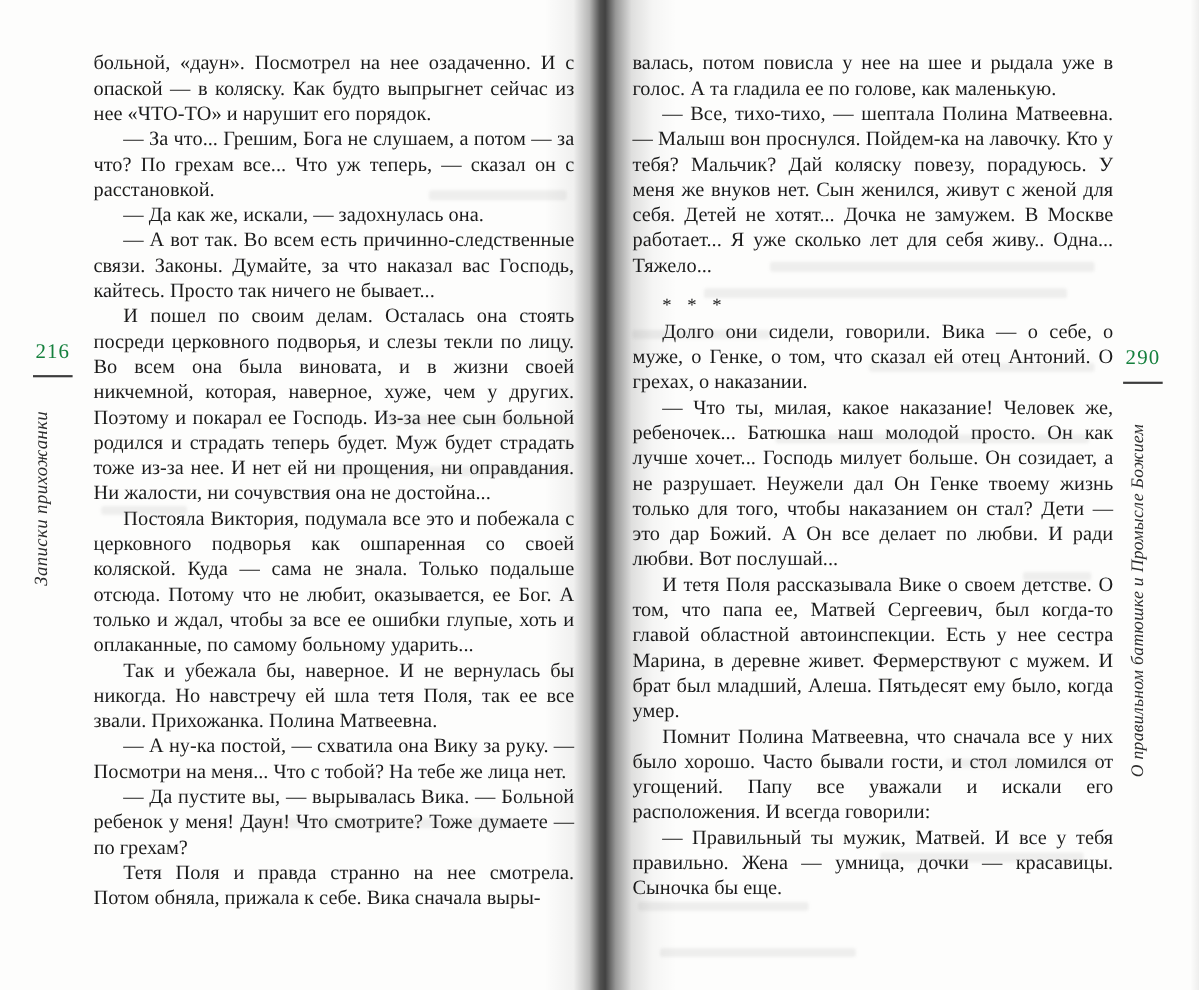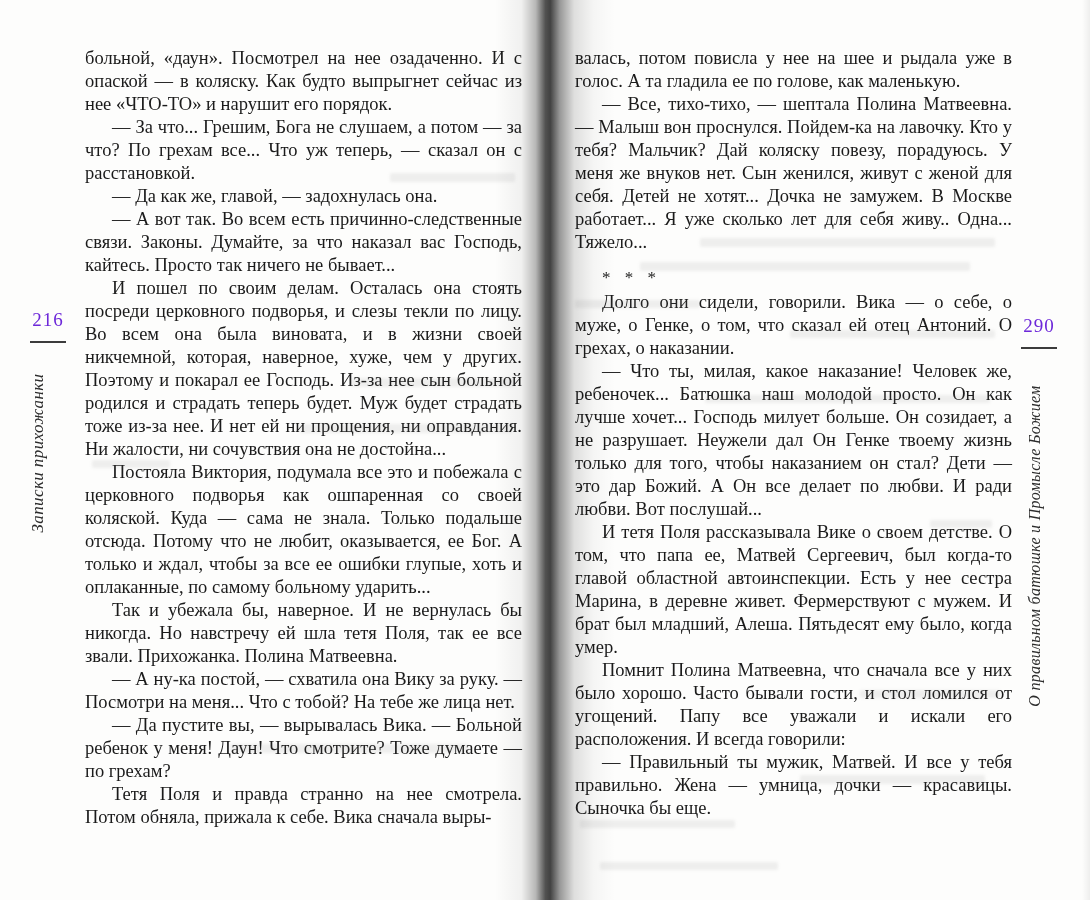--- a/index.html
+++ b/index.html
@@ -38,21 +38,21 @@
   .col-right{left:575px;}
   .para{margin:0;text-indent:0;}
   .para.indent{text-indent:27px;}
   .sbreak{
     margin:12px 0 2px 27px;text-align:left;
     font-size:17px;line-height:23px;letter-spacing:5px;color:#222;
   }
   
   .pagenum{
     position:absolute;width:44px;text-align:center;
-    font-size:19px;color:#6d28d9;letter-spacing:1px;
+    font-size:19px;color:#15803d;letter-spacing:1px;
   }
   .pagenum-rule{
     position:absolute;width:36px;height:2px;background:#3c3c3c;
   }
   .running-title{
     position:absolute;transform:rotate(-90deg);transform-origin:0 0;
     font-style:italic;color:#2c2c2c;white-space:nowrap;text-align:center;
   }
   .rt-left{left:28px;top:556px;width:206px;font-size:17px;letter-spacing:0.4px;}
   .rt-right{left:1026px;top:748px;width:404px;font-size:16px;letter-spacing:0.3px;}
@@ -67,21 +67,21 @@
 
 <div class="scan">
 
   <div>
     <div class="pagenum" style="left:26px;top:309px;">216</div>
     <div class="pagenum-rule" style="left:30px;top:341px;"></div>
     <div class="running-title rt-left">Записки прихожанки</div>
     <div class="text-col col-left">
         <p class="para">больной, «даун». Посмотрел на нее озадаченно. И с опаской — в коляску. Как будто выпрыгнет сейчас из нее «ЧТО-ТО» и нарушит его порядок.</p>
         <p class="para indent">— За что... Грешим, Бога не слушаем, а потом — за что? По грехам все... Что уж теперь, — сказал он с расстановкой.</p>
-        <p class="para indent">— Да как же, главой, — задохнулась она.</p>
+        <p class="para indent">— Да как же, искали, — задохнулась она.</p>
         <p class="para indent">— А вот так. Во всем есть причинно-следственные связи. Законы. Думайте, за что наказал вас Господь, кайтесь. Просто так ничего не бывает...</p>
         <p class="para indent">И пошел по своим делам. Осталась она стоять посреди церковного подворья, и слезы текли по лицу. Во всем она была виновата, и в жизни своей никчемной, которая, наверное, хуже, чем у других. Поэтому и покарал ее Господь. Из-за нее сын больной родился и страдать теперь будет. Муж будет страдать тоже из-за нее. И нет ей ни прощения, ни оправдания. Ни жалости, ни сочувствия она не достойна...</p>
         <p class="para indent">Постояла Виктория, подумала все это и побежала с церковного подворья как ошпаренная со своей коляской. Куда — сама не знала. Только подальше отсюда. Потому что не любит, оказывается, ее Бог. А только и ждал, чтобы за все ее ошибки глупые, хоть и оплаканные, по самому больному ударить...</p>
         <p class="para indent">Так и убежала бы, наверное. И не вернулась бы никогда. Но навстречу ей шла тетя Поля, так ее все звали. Прихожанка. Полина Матвеевна.</p>
         <p class="para indent">— А ну-ка постой, — схватила она Вику за руку. — Посмотри на меня... Что с тобой? На тебе же лица нет.</p>
         <p class="para indent">— Да пустите вы, — вырывалась Вика. — Больной ребенок у меня! Даун! Что смотрите? Тоже думаете — по грехам?</p>
         <p class="para indent">Тетя Поля и правда странно на нее смотрела. Потом обняла, прижала к себе. Вика сначала выры-</p>
       </div>
   </div>
 

